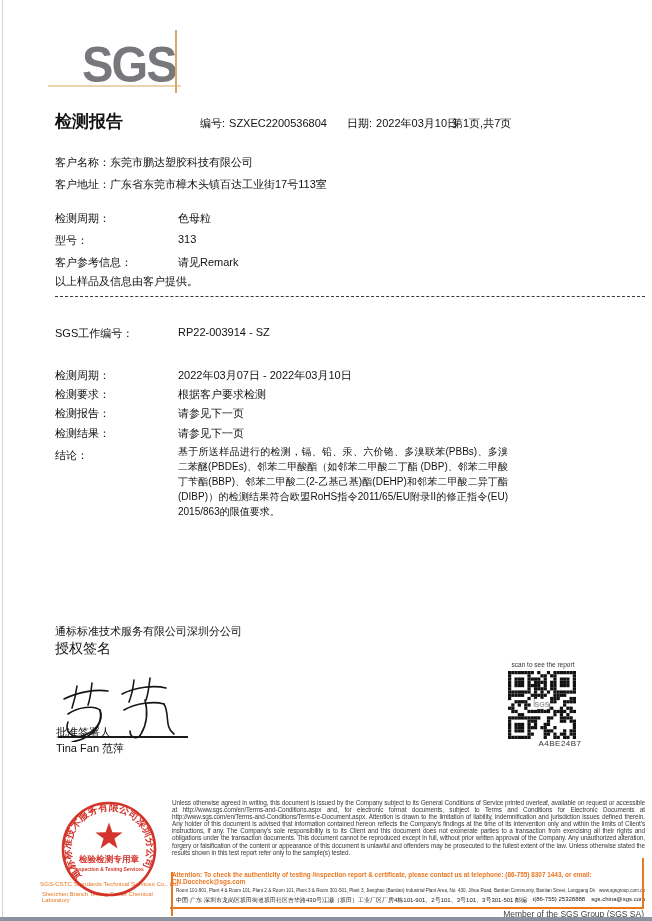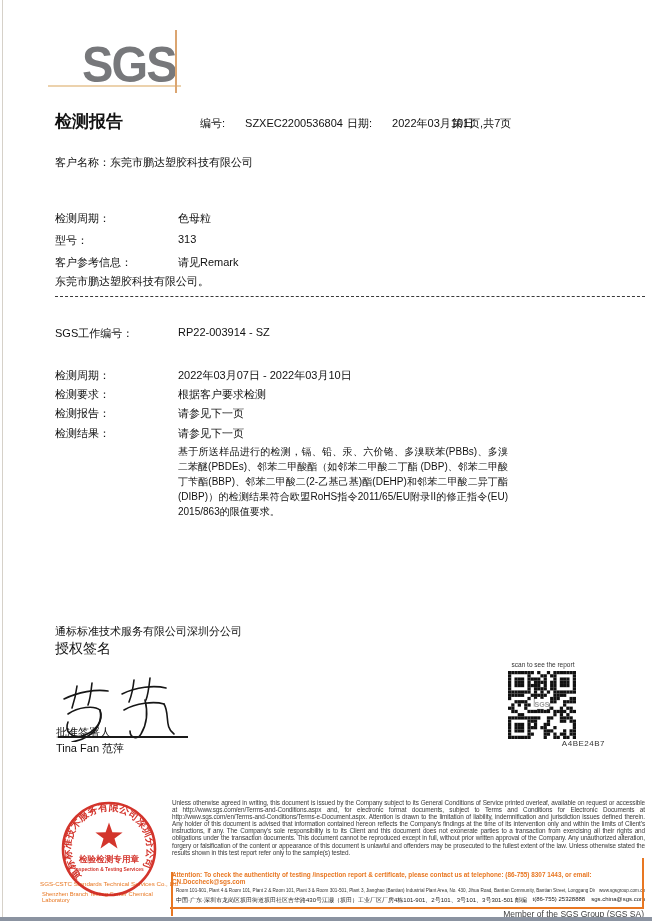--- a/index.html
+++ b/index.html
@@ -13,21 +13,21 @@
   
   .logo { position:absolute; left:82px; top:36px; font-size:50px; font-weight:bold;
           color:#77787b; letter-spacing:-2px; transform:scaleX(.94); transform-origin:left; }
   .logo-underline { position:absolute; left:48px; top:85px; width:133px; height:2px; background:#ecd2ad; }
   .logo-vline { position:absolute; left:175px; top:30px; width:2px; height:63px; background:#dba571; }
 
   
   .title { position:absolute; left:55px; top:110px; font-size:17px; font-weight:bold; color:#111;font-family:Liberation Mono, monospace; }
   .hgroup { position:absolute; top:116px; font-size:11px; white-space:nowrap; color:#111; }
   #hno { left:200px; } #hdate { left:347px; } #hpage { left:452px; }
-  .hgroup .hv { margin-left:20px; }
+  .hgroup .hv { margin-left:4px; }
 
   
   .frow { position:absolute; left:0; width:564px; height:15px; font-size:11px; color:#111; white-space:nowrap; }
   .frow .lbl { position:absolute; left:55px; }
   .frow .val { position:absolute; left:178px; }
   .frow.client .val { left:110px; }
   .note { position:absolute; left:55px; font-size:11px; color:#111; }
   .dashline { position:absolute; left:55px; top:296px; width:590px; border-top:1px dashed #3a3a3a; }
 
   .conclusion { position:absolute; left:178px; top:444px; width:330px; font-size:10px;
@@ -38,21 +38,21 @@
   .sig-auth { position:absolute; left:55px; top:640px; font-size:14px; color:#111; }
   .sig-svg { position:absolute; left:52px; top:672px; }
   .sig-line { position:absolute; left:58px; top:736px; width:130px; height:2px; background:#1a1a1a; }
   .sig-name { position:absolute; left:56px; top:741px; font-size:11px; color:#111; }
   .sig-role { position:absolute; left:56px; top:725px; font-size:11px; color:#111; }
 
   
   .qr-hint { position:absolute; left:487px; top:661px; width:112px; text-align:center;
              font-size:6.5px; color:#333; }
   .qr-svg { position:absolute; left:508px; top:671px; }
-  .qr-code { position:absolute; left:493px; top:739px; width:112px; text-align:right;
+  .qr-code { position:absolute; left:504px; top:739px; width:112px; text-align:center;
              font-size:8px; color:#333; letter-spacing:.5px; }
 
   
   .stamp-svg { position:absolute; left:56px; top:795px; z-index:3; opacity:.92; }
   .org-en { position:absolute; left:40px; top:880px; width:145px; font-size:6.2px; line-height:7px;
             color:#e87722; z-index:2; }
   .lab-en { position:absolute; left:42px; top:891px; width:140px; font-size:5.8px;
             color:#e87722; z-index:2; }
 
   
@@ -89,34 +89,38 @@
   </div>
   <div class="hgroup" id="hdate">
     <span>日期:</span><span class="hv">2022年03月10日</span>
   </div>
   <div class="hgroup" id="hpage">第1页,共7页</div>
 
   <div class="frow client" style="top:155px">
     <span class="lbl">客户名称：</span>
     <span class="val">东莞市鹏达塑胶科技有限公司</span>
   </div>
+  <div class="frow client" style="top:177px">
+    <span class="lbl">客户地址：</span>
+    <span class="val">广东省东莞市樟木头镇百达工业街17号113室</span>
+  </div>
 
   <div class="frow" style="top:211px">
     <span class="lbl">检测周期：</span>
     <span class="val">色母粒</span>
   </div>
   <div class="frow" style="top:233px">
     <span class="lbl">型号：</span>
     <span class="val">313</span>
   </div>
   <div class="frow" style="top:255px">
     <span class="lbl">客户参考信息：</span>
     <span class="val">请见Remark</span>
   </div>
-  <div class="note" style="top:274px">东莞市鹏达塑胶科技有限公司。</div>
+  <div class="note" style="top:274px">以上样品及信息由客户提供。</div>
 
   <div class="dashline"></div>
 
   <div class="frow" style="top:326px">
     <span class="lbl">SGS工作编号：</span>
     <span class="val">RP22-003914 - SZ</span>
   </div>
   <div class="frow" style="top:368px">
     <span class="lbl">检测周期：</span>
     <span class="val">2022年03月07日 - 2022年03月10日</span>
@@ -125,20 +129,23 @@
     <span class="lbl">检测要求：</span>
     <span class="val">根据客户要求检测</span>
   </div>
   <div class="frow" style="top:406px">
     <span class="lbl">检测报告：</span>
     <span class="val">请参见下一页</span>
   </div>
   <div class="frow" style="top:426px">
     <span class="lbl">检测结果：</span>
     <span class="val">请参见下一页</span>
+  </div>
+  <div class="frow" style="top:448px">
+    <span class="lbl">结论：</span>
   </div>
   <div class="conclusion">基于所送样品进行的检测，镉、铅、汞、六价铬、多溴联苯(PBBs)、多溴二苯醚(PBDEs)、邻苯二甲酸酯（如邻苯二甲酸二丁酯 (DBP)、邻苯二甲酸丁苄酯(BBP)、邻苯二甲酸二(2-乙基己基)酯(DEHP)和邻苯二甲酸二异丁酯(DIBP)）的检测结果符合欧盟RoHS指令2011/65/EU附录II的修正指令(EU) 2015/863的限值要求。</div>
 
   <div class="sig-company">通标标准技术服务有限公司深圳分公司</div>
   <div class="sig-auth">授权签名</div>
   <svg class="sig-svg" width="140" height="70" viewBox="0 0 140 70">
     <g fill="none" stroke="#161616" stroke-width="1.6" stroke-linecap="round">
       <path d="M12,27 C26,20 44,17 56,19"></path>
       <path d="M25,14 C24,22 22,30 20,36"></path>
       <path d="M40,11 C39,20 38,28 36,33"></path>

